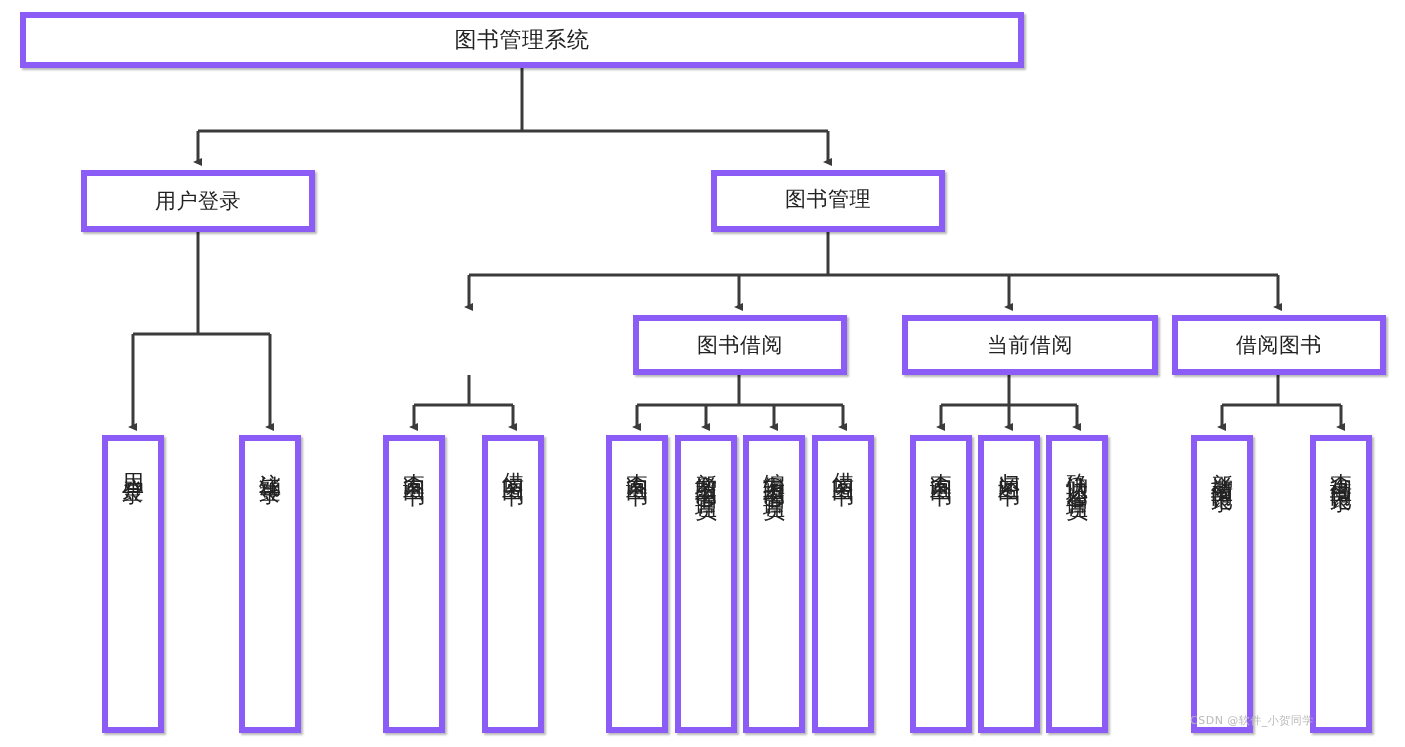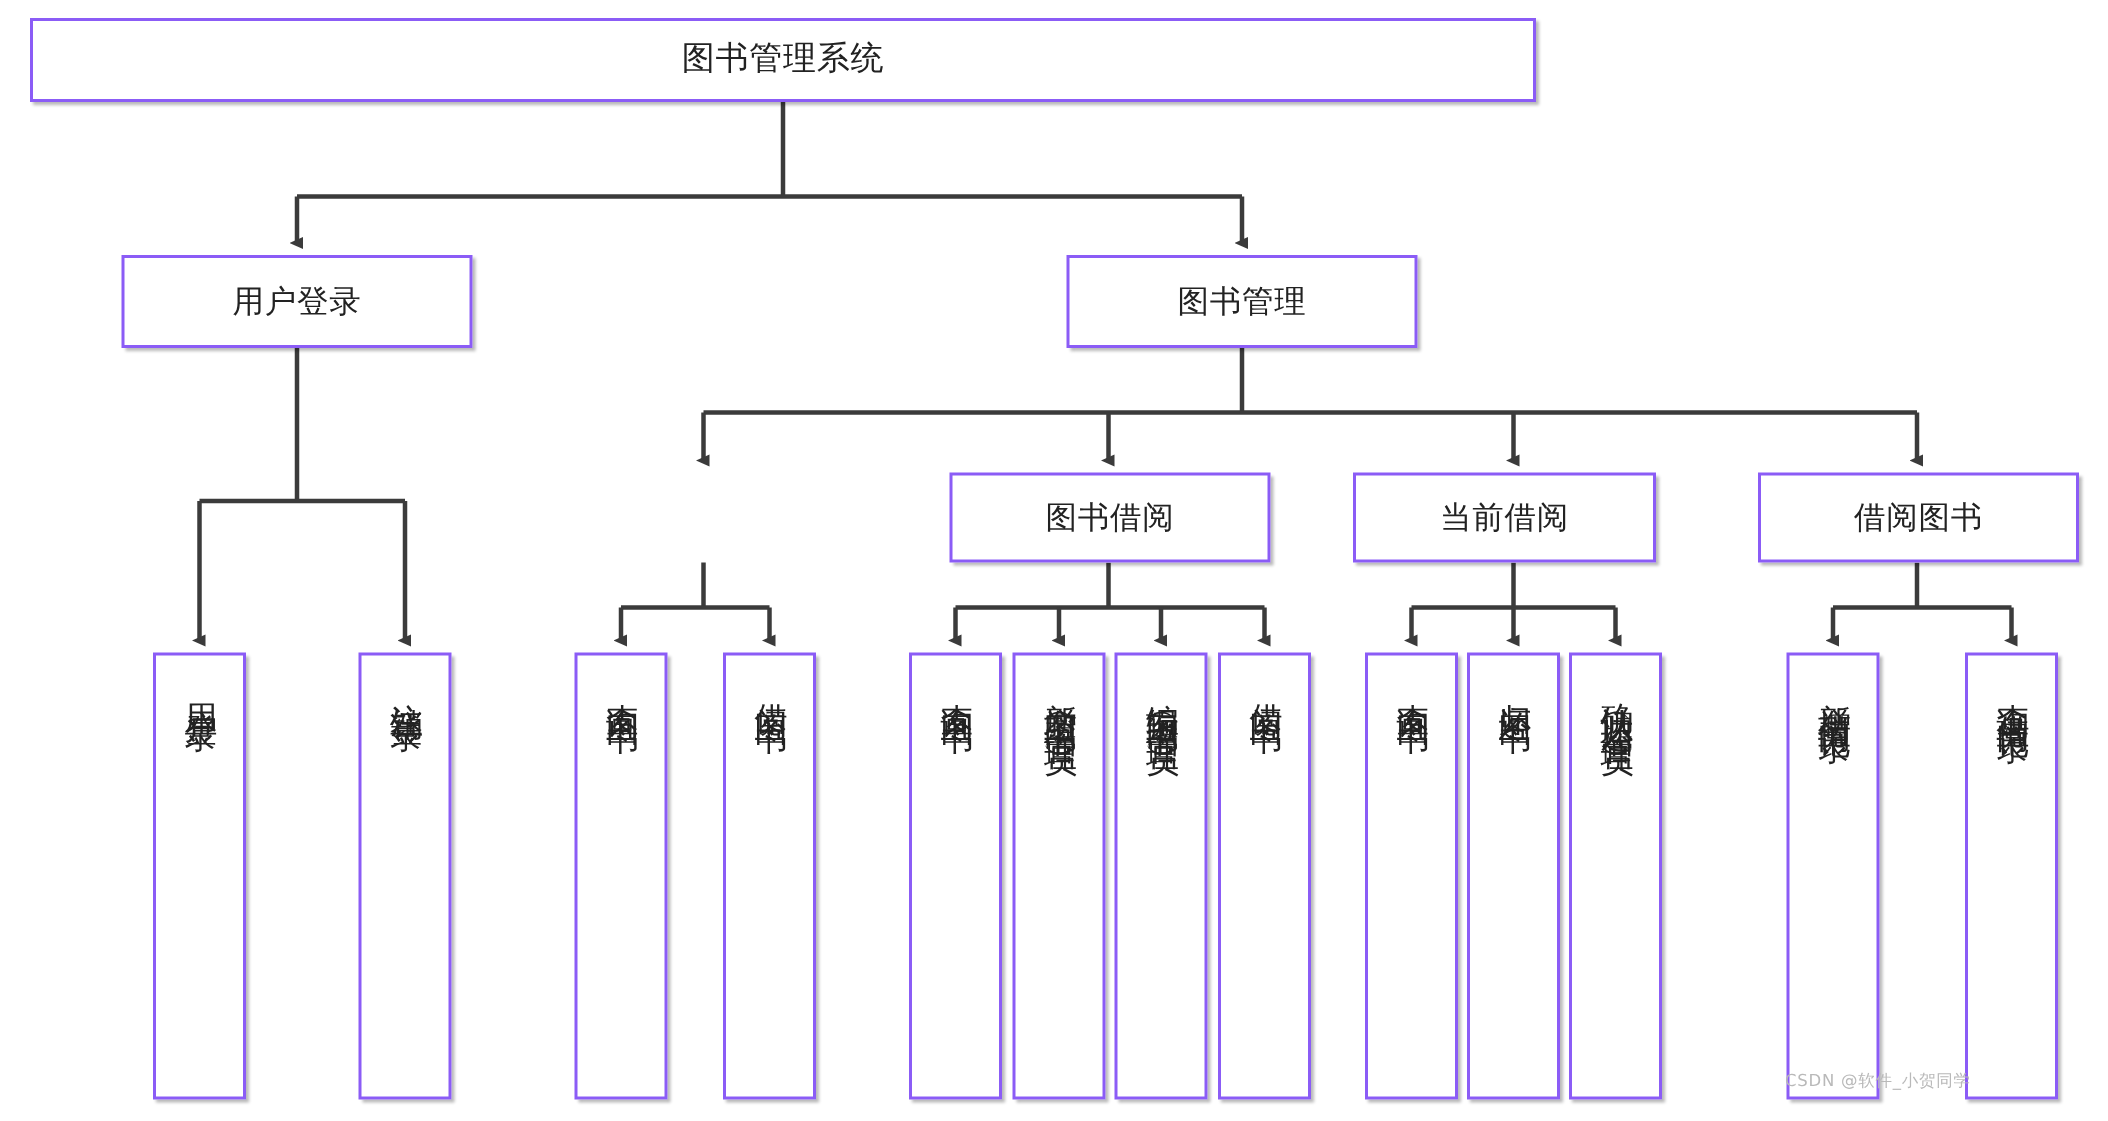--- a/index.html
+++ b/index.html
@@ -19,21 +19,21 @@
     position:absolute;
     left:0; top:0;
     width:1405px;
     height:747px;
     pointer-events:none;
   }
   .node{
     position:absolute;
     box-sizing:border-box;
     background:#ffffff;
-    border:2px solid #8b5cf6;
+    border:6px solid #8b5cf6;
     box-shadow:2px 2px 2px rgba(0,0,0,0.28);
     display:flex;
     align-items:center;
     justify-content:center;
     z-index:2;
   }
   .node .label{
     display:block;
     text-align:center;
     line-height:1.18;
@@ -126,28 +126,28 @@
     </g>
   </svg>
 
   <div class="node horiz root" style="left:20px;top:12px;width:1004px;height:56px;">
     <span class="label">图书管理系统</span>
   </div>
 
   <div class="node horiz" style="left:81px;top:170px;width:234px;height:62px;">
     <span class="label">用户登录</span>
   </div>
-  <div class="node horiz" style="left:711px;top:170px;width:234px;height:62px;">
+  <div class="node horiz" style="left:711px;top:170px;width:234px;height:62px;font-family:Liberation Mono, monospace;">
     <span class="label">图书管理</span>
   </div>
 
   <div class="node horiz" style="left:633px;top:315px;width:214px;height:60px;">
     <span class="label">图书借阅</span>
   </div>
-  <div class="node horiz" style="left:902px;top:315px;width:202px;height:60px;">
+  <div class="node horiz" style="left:902px;top:315px;width:256px;height:60px;">
     <span class="label">当前借阅</span>
   </div>
   <div class="node horiz" style="left:1172px;top:315px;width:214px;height:60px;">
     <span class="label">借阅图书</span>
   </div>
 
   <div class="node vert" style="left:102px;top:435px;width:62px;height:298px;">
     <span class="label">用户登录</span>
   </div>
   <div class="node vert" style="left:239px;top:435px;width:62px;height:298px;">

